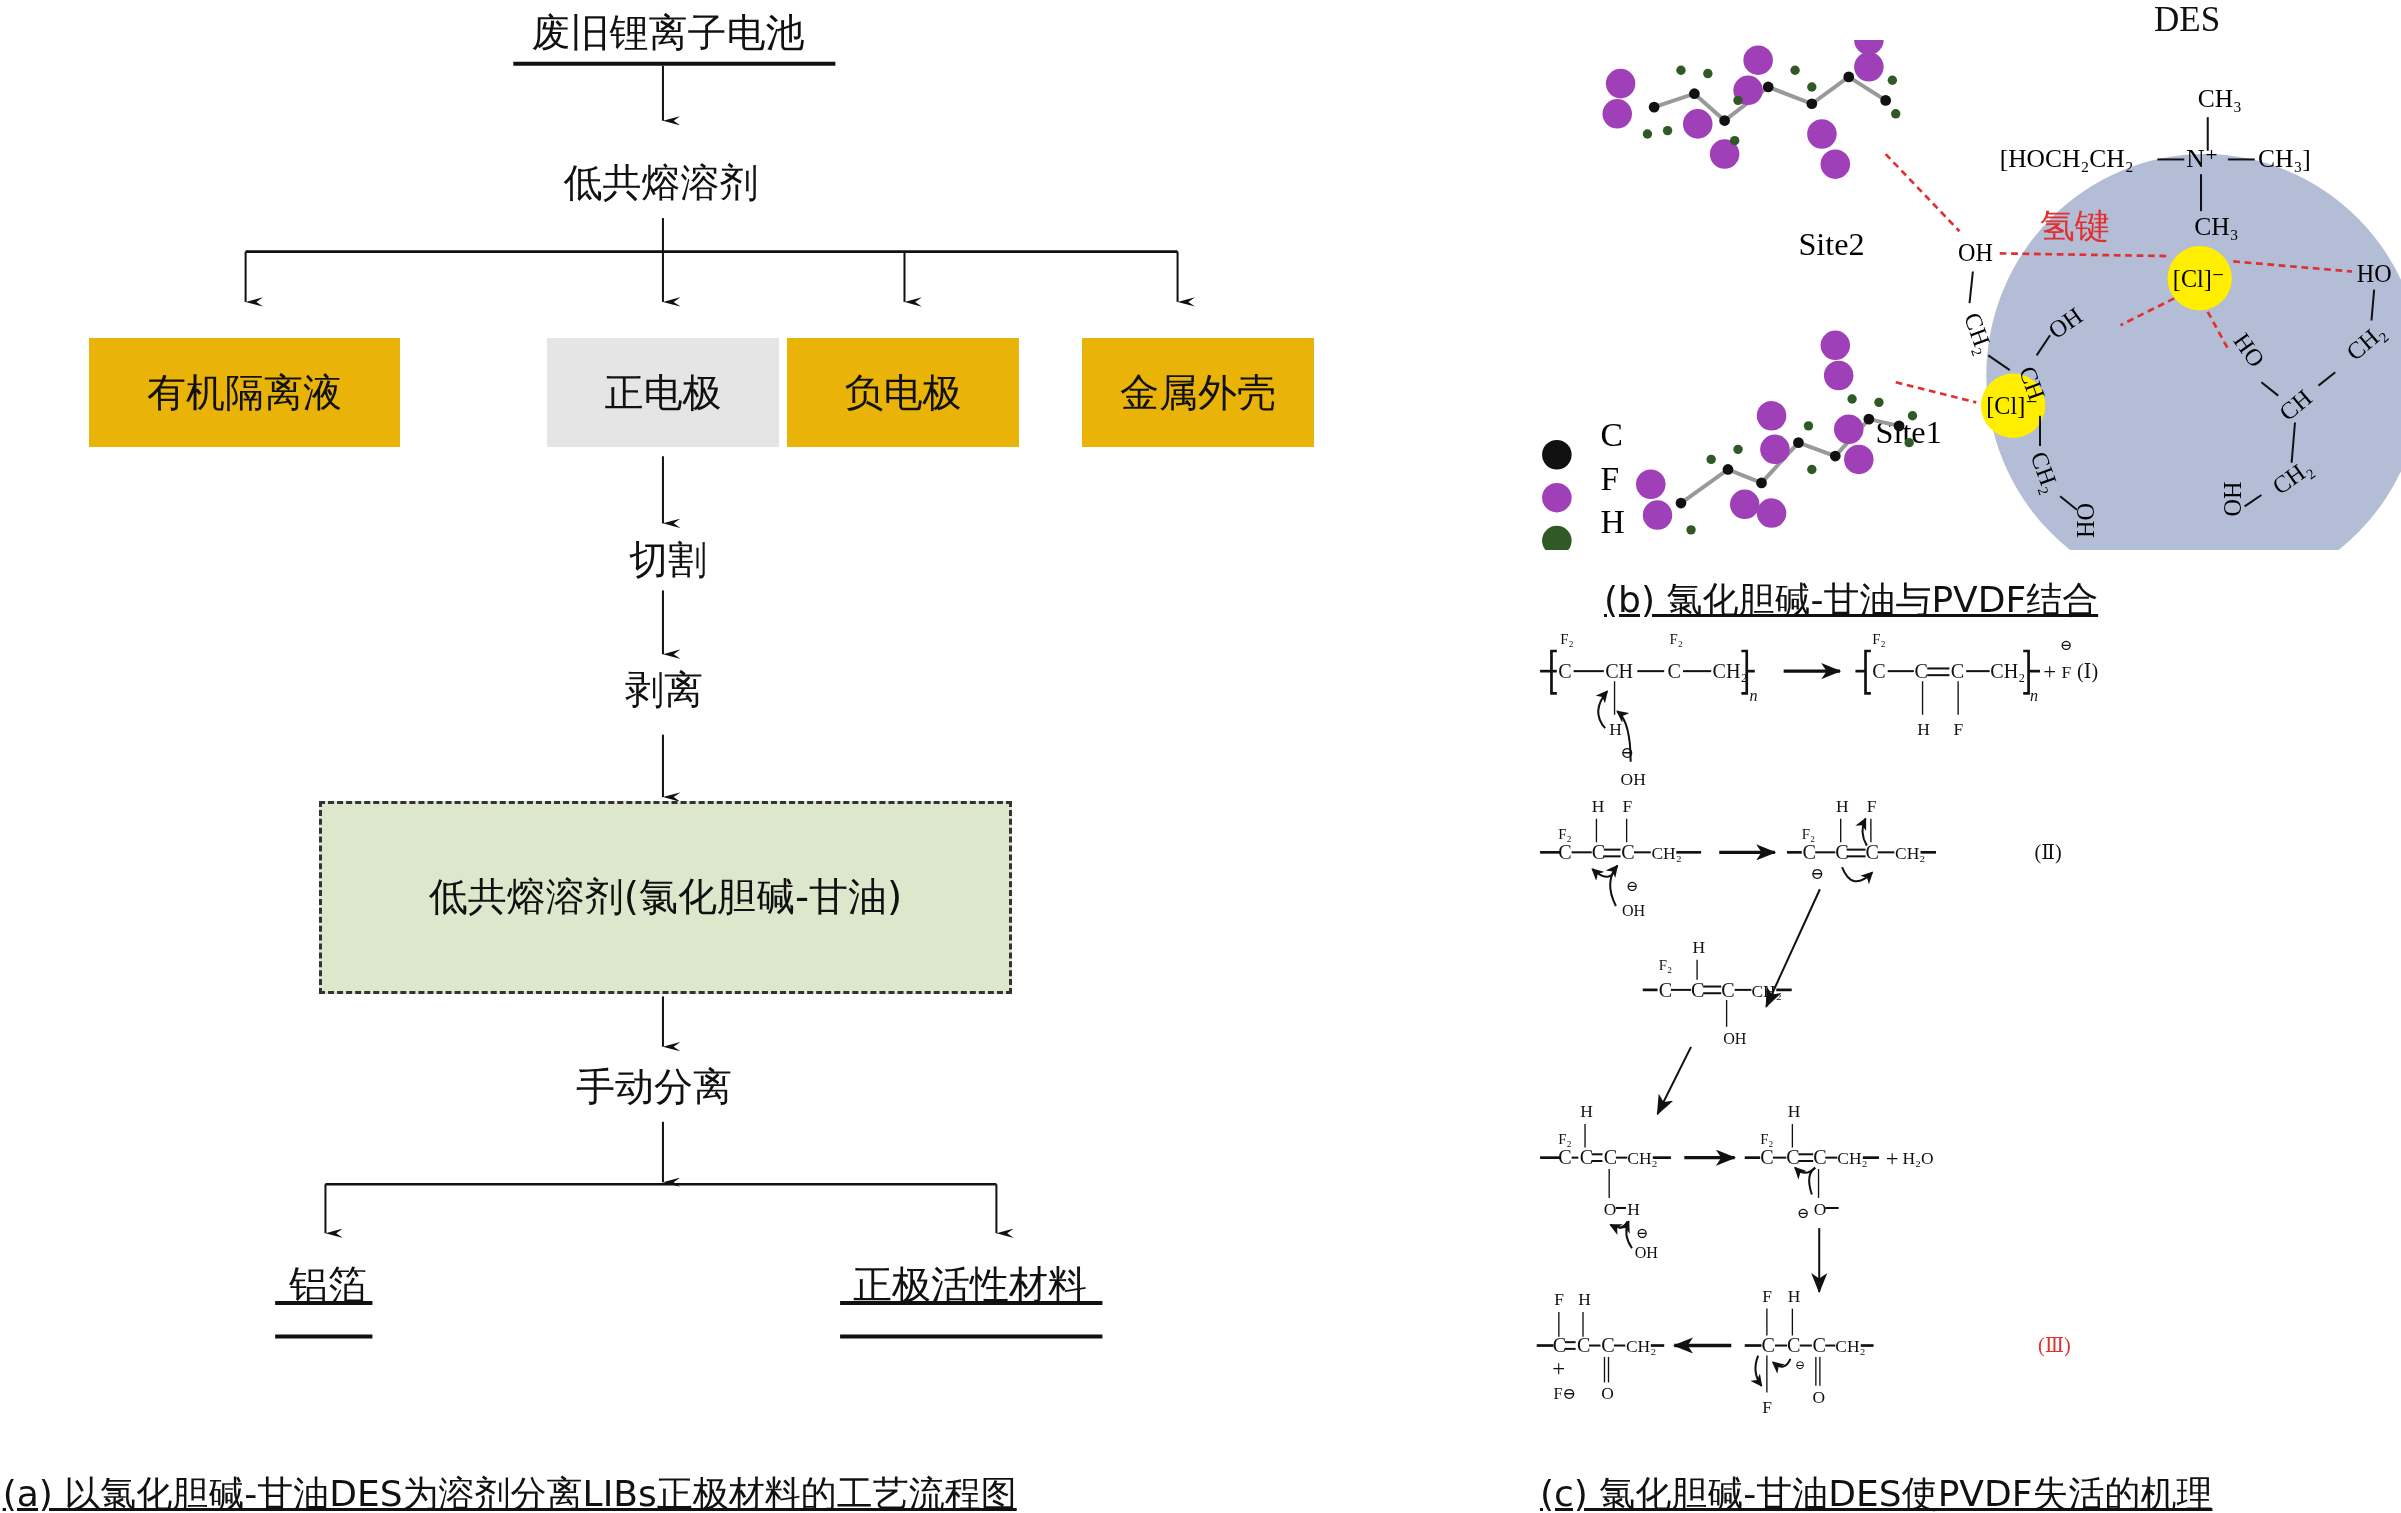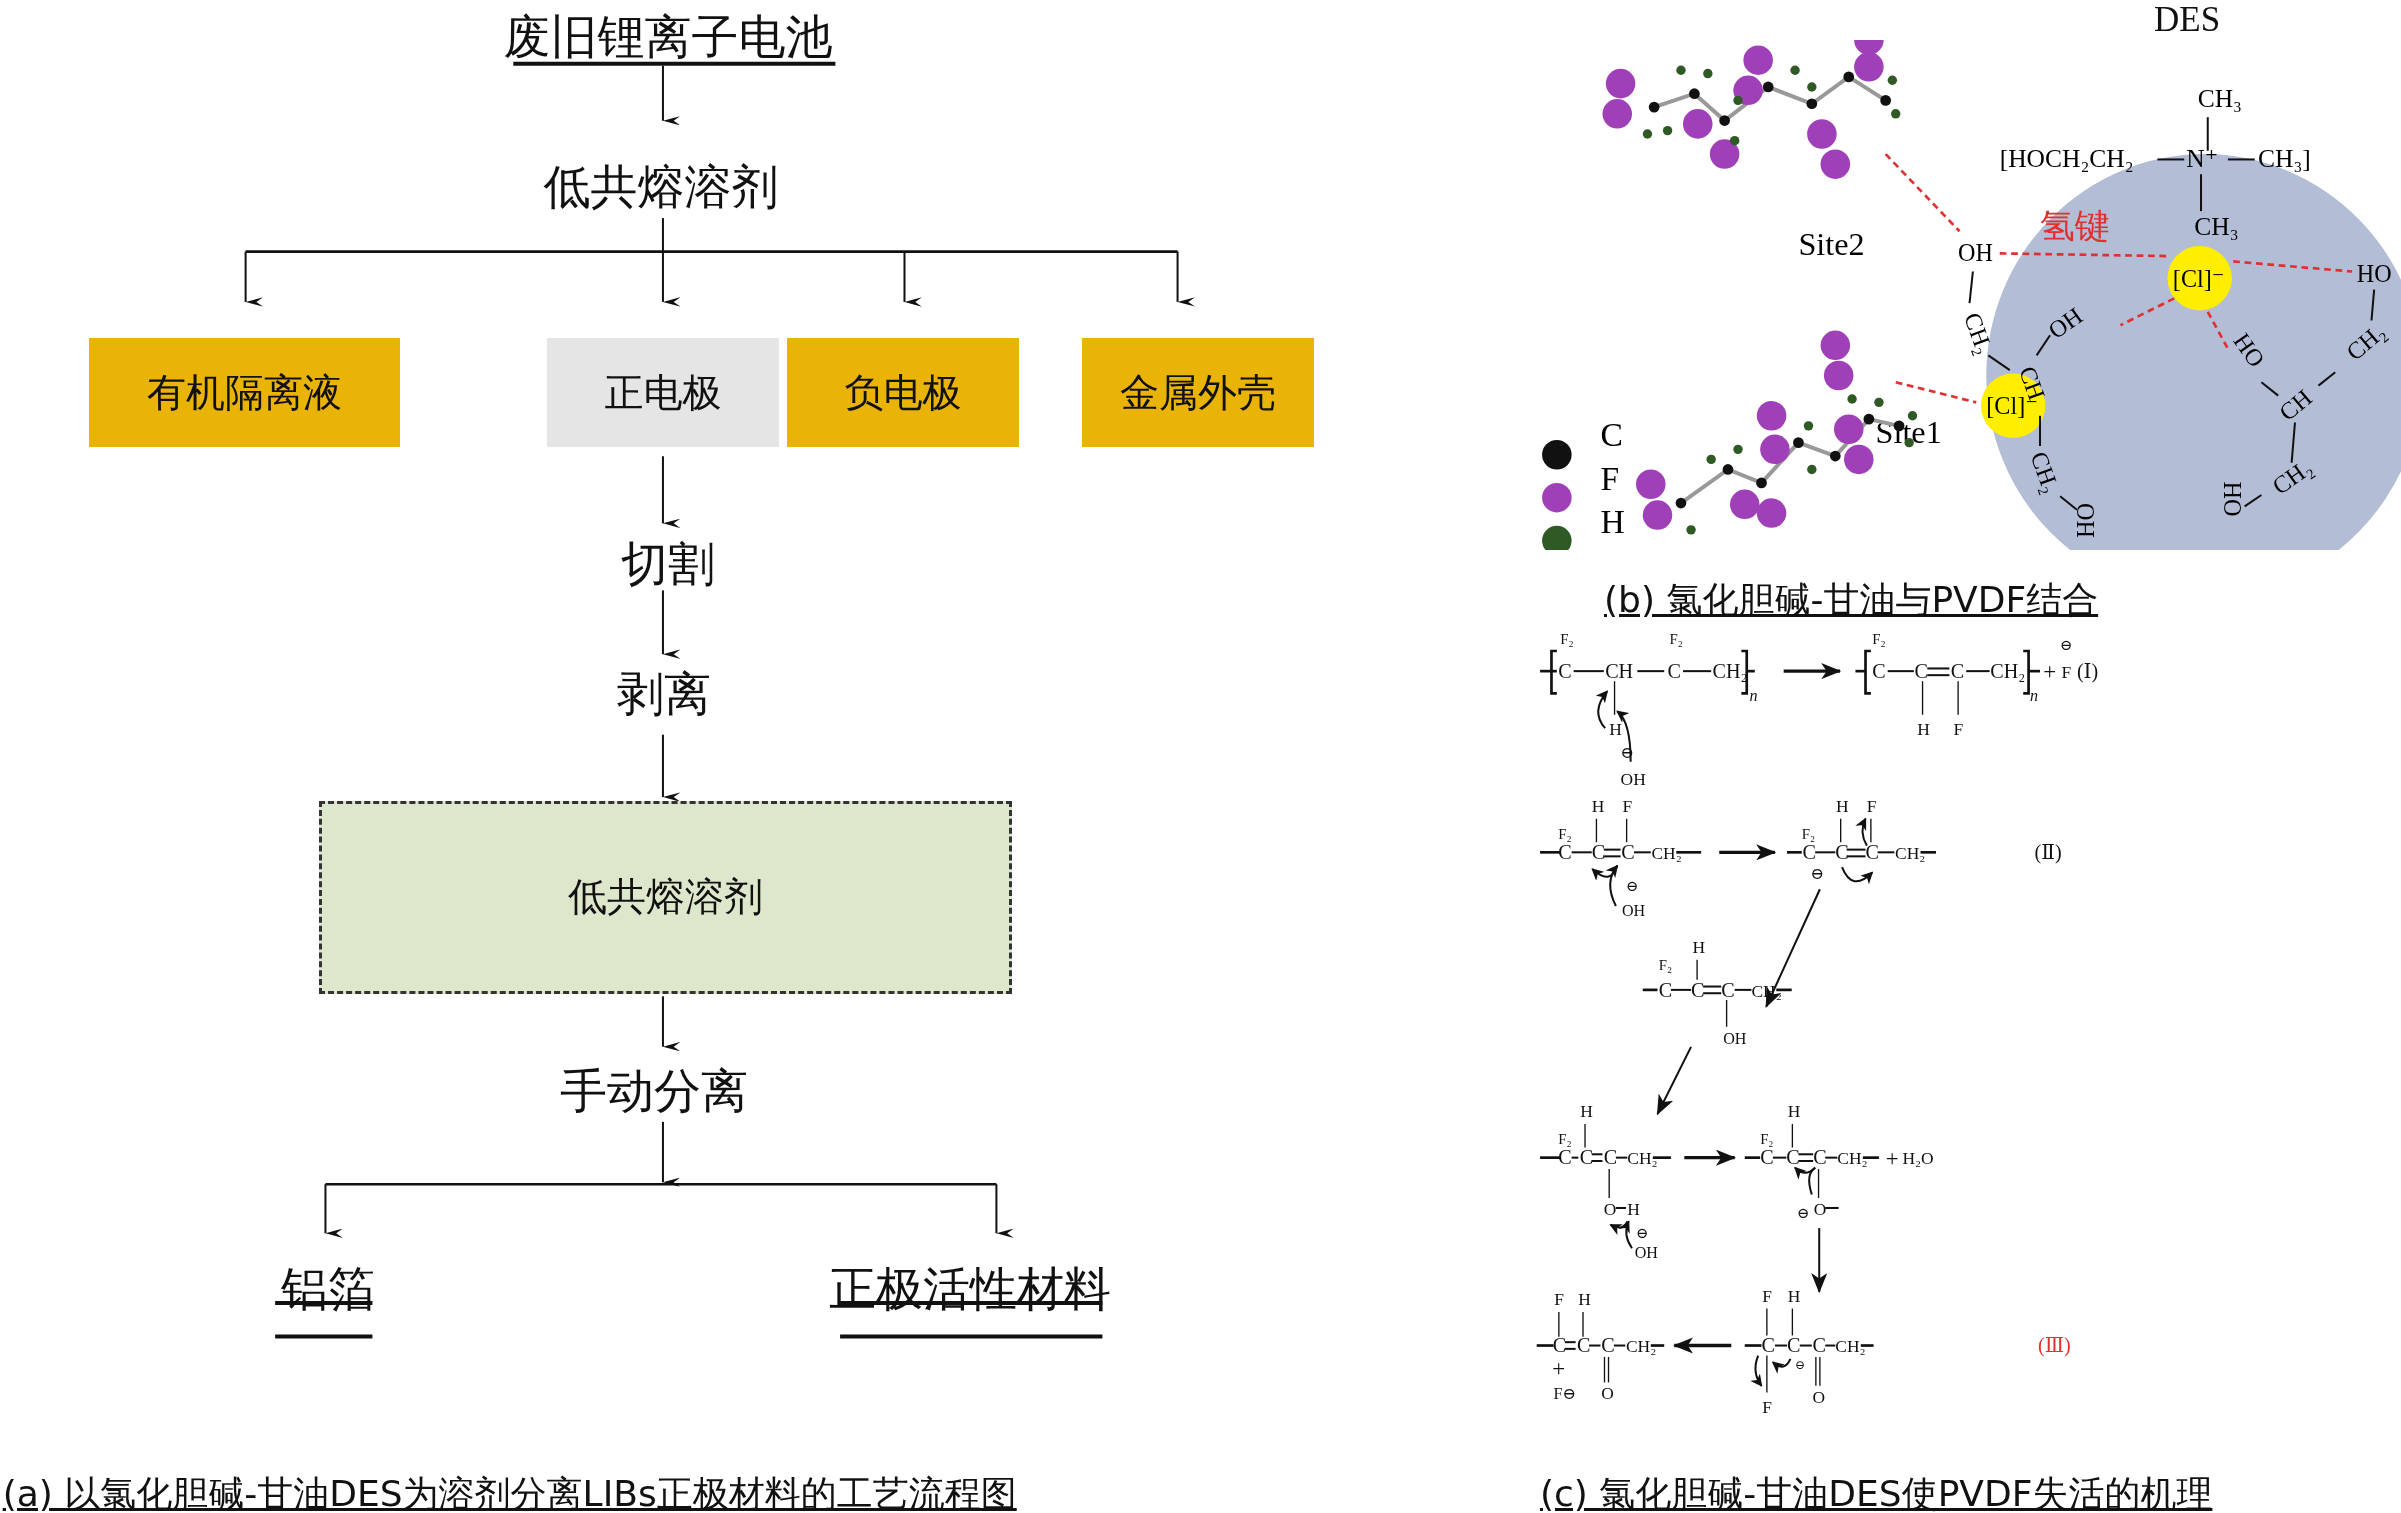--- a/index.html
+++ b/index.html
@@ -1,19 +1,19 @@
 <!DOCTYPE html>
 <html style="font-size:10.7px"><head>
 <meta charset="utf-8">
 <style>
   html,body{margin:0;padding:0;background:#ffffff;}
   body{width:2401px;height:1513px;position:relative;overflow:hidden;font-family:"DejaVu Serif","Liberation Serif",serif;color:#111;}
   .abs{position:absolute;}
   .cn{font-family:"DejaVu Sans","Liberation Sans",sans-serif;}
-  .node-text{position:absolute;font-size:47px;white-space:nowrap;transform:translateX(-50%);line-height:1;}
+  .node-text{position:absolute;font-size:39px;white-space:nowrap;transform:translateX(-50%);line-height:1;}
   .box{position:absolute;display:flex;align-items:center;justify-content:center;font-size:39px;}
   .peach{background:#eab308;}
   .green{background:#e5e5e5;}
   .dashed{background:#dde7cb;border:3.4px dashed #333;box-sizing:border-box;flex-direction:row;line-height:1.35;}
   .caption{position:absolute;font-size:36px;white-space:nowrap;text-decoration:underline;}
   svg text{font-family:"Liberation Serif","DejaVu Serif",serif;}
   .chem{font-family:"Liberation Serif","DejaVu Serif",serif;}
 </style>
 </head>
 <body>
@@ -61,20 +61,21 @@
     </div>
   <div class="box peach cn" style="left:1082px;top:338px;width:232px;height:109px">
       <span>金属外壳</span>
     </div>
 
   <div class="node-text cn" style="left:668px;top:540px">切割</div>
   <div class="node-text cn" style="left:664px;top:670px">剥离</div>
 
   <div class="box dashed cn" style="left:319px;top:801px;width:693px;height:193px">
     <span>低共熔溶剂</span>
+    <span>(氯化胆碱-甘油)</span>
   </div>
 
   <div class="node-text cn" style="left:654px;top:1067px">手动分离</div>
   <div class="node-text cn" style="left:328px;top:1265px">铝箔</div>
   <div class="node-text cn" style="left:970px;top:1265px">正极活性材料</div>
 
   <div class="caption cn" style="left:2.7px;top:1470px">(a) 以氯化胆碱-甘油DES为溶剂分离LIBs正极材料的工艺流程图</div>
 </div>
 
 <div>

